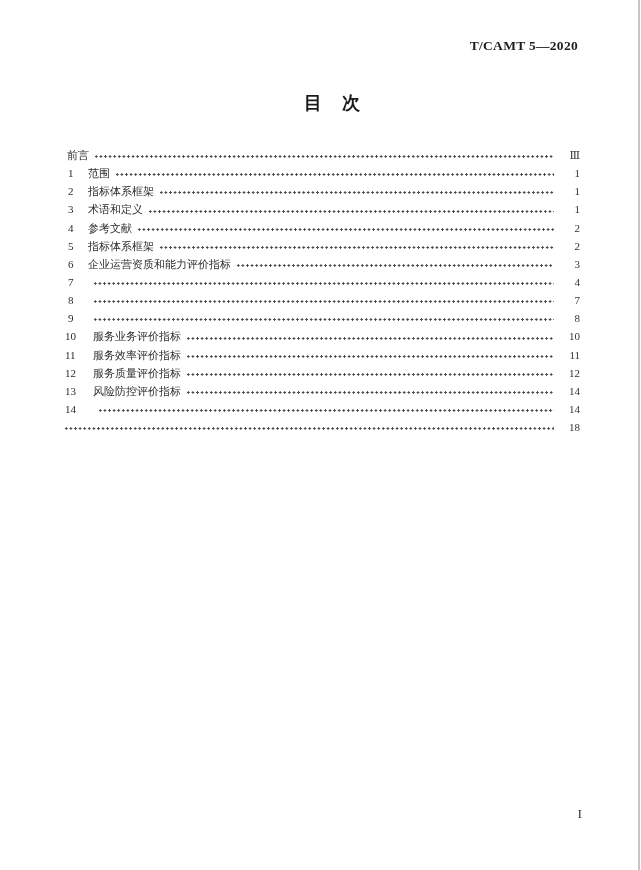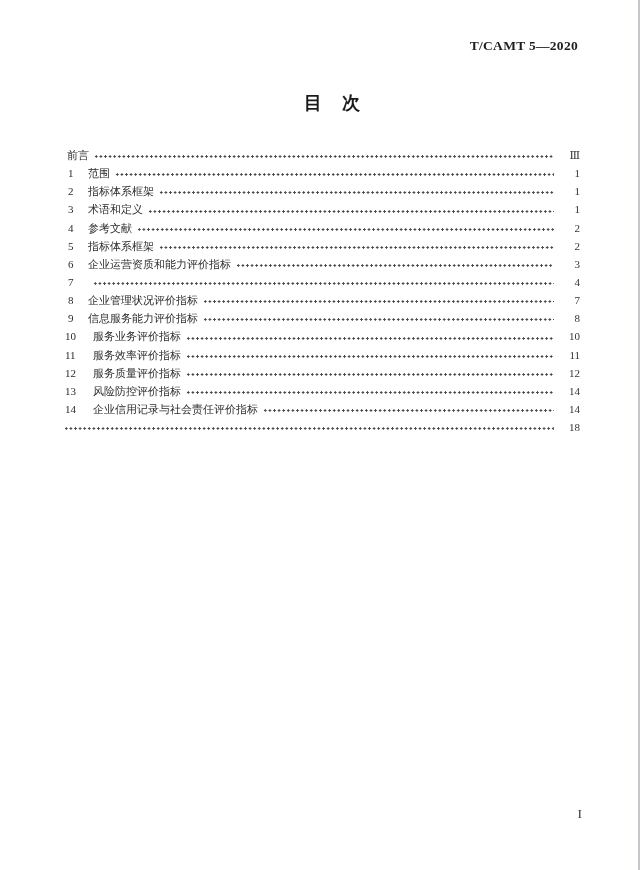--- a/index.html
+++ b/index.html
@@ -125,27 +125,25 @@
         <span class="dots"></span>
         <span class="pg">3</span>
       </div>
       <div class="toc-row ch1">
         <span class="num">7</span>
         <span class="dots"></span>
         <span class="pg">4</span>
       </div>
       <div class="toc-row ch1">
         <span class="num">8</span>
-        <span class="ttl">企业管理状况评价指标</span>
         <span class="dots"></span>
         <span class="pg">7</span>
       </div>
       <div class="toc-row ch1">
         <span class="num">9</span>
-        <span class="ttl">信息服务能力评价指标</span>
         <span class="dots"></span>
         <span class="pg">8</span>
       </div>
       <div class="toc-row ch2">
         <span class="num">10</span>
         <span class="ttl">服务业务评价指标</span>
         <span class="dots"></span>
         <span class="pg">10</span>
       </div>
       <div class="toc-row ch2">
@@ -161,21 +159,20 @@
         <span class="pg">12</span>
       </div>
       <div class="toc-row ch2">
         <span class="num">13</span>
         <span class="ttl">风险防控评价指标</span>
         <span class="dots"></span>
         <span class="pg">14</span>
       </div>
       <div class="toc-row ch2">
         <span class="num">14</span>
-        <span class="ttl">企业信用记录与社会责任评价指标</span>
         <span class="dots"></span>
         <span class="pg">14</span>
       </div>
       <div class="toc-row appendix">
         <span class="dots"></span>
         <span class="pg">18</span>
       </div>
     </div>
 
   <div class="footer-pagenum">I</div>

